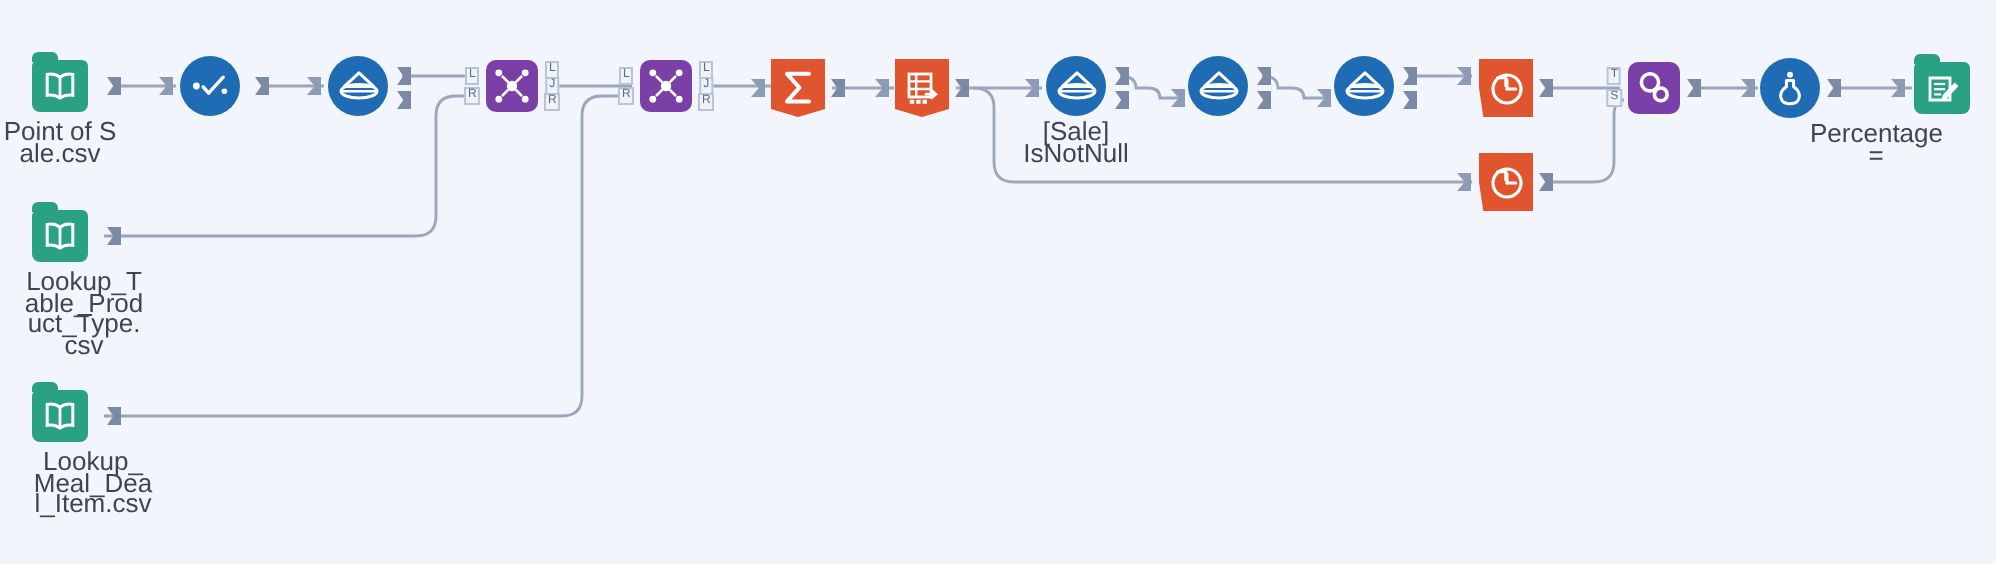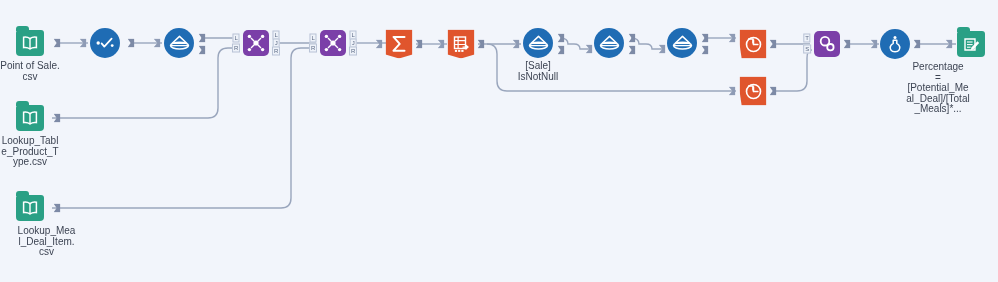--- a/index.html
+++ b/index.html
@@ -92,21 +92,21 @@
     border: 1px solid #b9c3d6;
     padding: 0 1px;
     white-space: nowrap;
   }
 
   
   .nlabel {
     position: absolute;
     transform: translateX(-50%);
     text-align: center;
-    font-size: 10px;
+    font-size: 13px;
     line-height: 10.5px;
     color: #3d4453;
     width: 60px;
     word-break: break-all;
   }
   .nlabel.wide { width: 70px; word-break: break-word; }
   .nlabel.formula { width: 66px; word-break: break-all; margin-left: 43px; }
 </style>
 </head>
 <body>
@@ -336,21 +336,20 @@
     <div class="glyph sh-circle">
       <svg width="16" height="19" viewBox="0 0 16 19">
         <circle cx="8" cy="2.4" r="1.5" fill="#ffffff"></circle>
         <path d="M6.2 5.2 H9.8 L9.8 8.4 C12.6 10.2 13.4 13 12 15.2 C10.6 17.4 5.4 17.4 4 15.2 C2.6 13 3.4 10.2 6.2 8.4 Z" fill="none" stroke="#ffffff" stroke-width="1.5" stroke-linejoin="round"></path>
       </svg>
     </div>
     <div class="anchor out" style="left:22px; top:0px;"></div>
     <div class="nlabel formula" style="left:0px; top:18px;">
       <div style="word-break:normal;">Percentage</div>
       <div style="word-break:normal;">=</div>
-      <div>[Potential_Meal_Deal]/[Total_Meals]*...</div>
     </div>
   </div>
 
   <div class="node" style="left:971px; top:44px;">
     <div class="anchor in" style="left:-22px; top:0px;"></div>
     <div class="glyph sh-folder">
       <svg width="18" height="17" viewBox="0 0 18 17">
         <path d="M3 3 H13 V14 H3 Z" fill="none" stroke="#ffffff" stroke-width="1.4"></path>
         <g stroke="#ffffff" stroke-width="1.1">
           <line x1="5" y1="6" x2="10.6" y2="6"></line>
@@ -363,21 +362,21 @@
   </div>
 
   <div class="node" style="left:30px; top:118px;">
     <div class="glyph sh-folder">
       <svg width="18" height="16" viewBox="0 0 18 16">
         <path d="M9 3.6 C7 2.1 4.4 1.9 2.6 2.2 V12.6 C4.4 12.3 7 12.5 9 14 C11 12.5 13.6 12.3 15.4 12.6 V2.2 C13.6 1.9 11 2.1 9 3.6 Z" fill="none" stroke="#ffffff" stroke-width="1.5"></path>
         <line x1="9" y1="3.9" x2="9" y2="13.6" stroke="#ffffff" stroke-width="1.4"></line>
       </svg>
     </div>
     <div class="anchor out" style="left:27px; top:0px;"></div>
-    <div class="nlabel" style="left:0px; top:18px;">Lookup_Table_Product_Type.csv</div>
+    <div class="nlabel" style="left:12px; top:18px;">Lookup_Table_Product_Type.csv</div>
   </div>
 
   <div class="node" style="left:30px; top:208px;">
     <div class="glyph sh-folder">
       <svg width="18" height="16" viewBox="0 0 18 16">
         <path d="M9 3.6 C7 2.1 4.4 1.9 2.6 2.2 V12.6 C4.4 12.3 7 12.5 9 14 C11 12.5 13.6 12.3 15.4 12.6 V2.2 C13.6 1.9 11 2.1 9 3.6 Z" fill="none" stroke="#ffffff" stroke-width="1.5"></path>
         <line x1="9" y1="3.9" x2="9" y2="13.6" stroke="#ffffff" stroke-width="1.4"></line>
       </svg>
     </div>
     <div class="anchor out" style="left:27px; top:0px;"></div>

